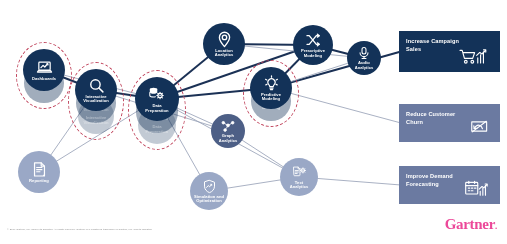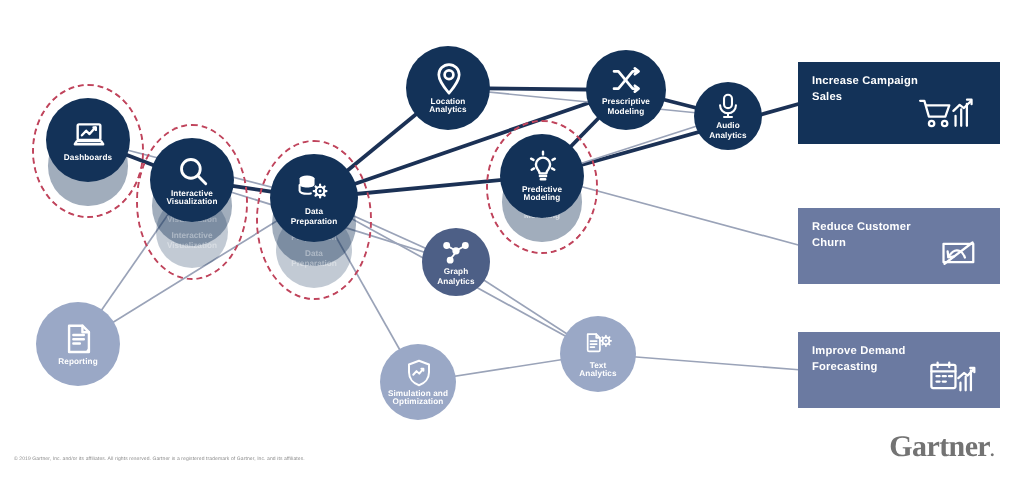--- a/index.html
+++ b/index.html
@@ -46,21 +46,21 @@
   .obox.dk{background:#133258;}
   .obox.lt{background:#6b7aa1;}
 
   #footer-note{
     position:absolute;left:7px;top:228px;width:330px;
     font-size:2.5px;color:#8c8c8c;letter-spacing:.05px;white-space:nowrap;
   }
   #brand{
     position:absolute;right:10px;top:216px;
     font-family:"Liberation Serif",serif;
-    font-size:15px;font-weight:bold;color:#737373;letter-spacing:-.3px;margin-left:36px;
+    font-size:15px;font-weight:bold;color:#ec4899;letter-spacing:-.3px;margin-left:36px;
   }
   #brand .dot{font-size:9px;}
 </style>
 </head>
 <body>
 
 <div id="stage">
   <svg id="edges" viewBox="0 0 507 244" preserveAspectRatio="none">
       <line x1="44" y1="70" x2="96" y2="90" stroke="#1b3155" stroke-width="1.9"></line>
       <line x1="96" y1="90" x2="157" y2="99" stroke="#1b3155" stroke-width="1.9"></line>

